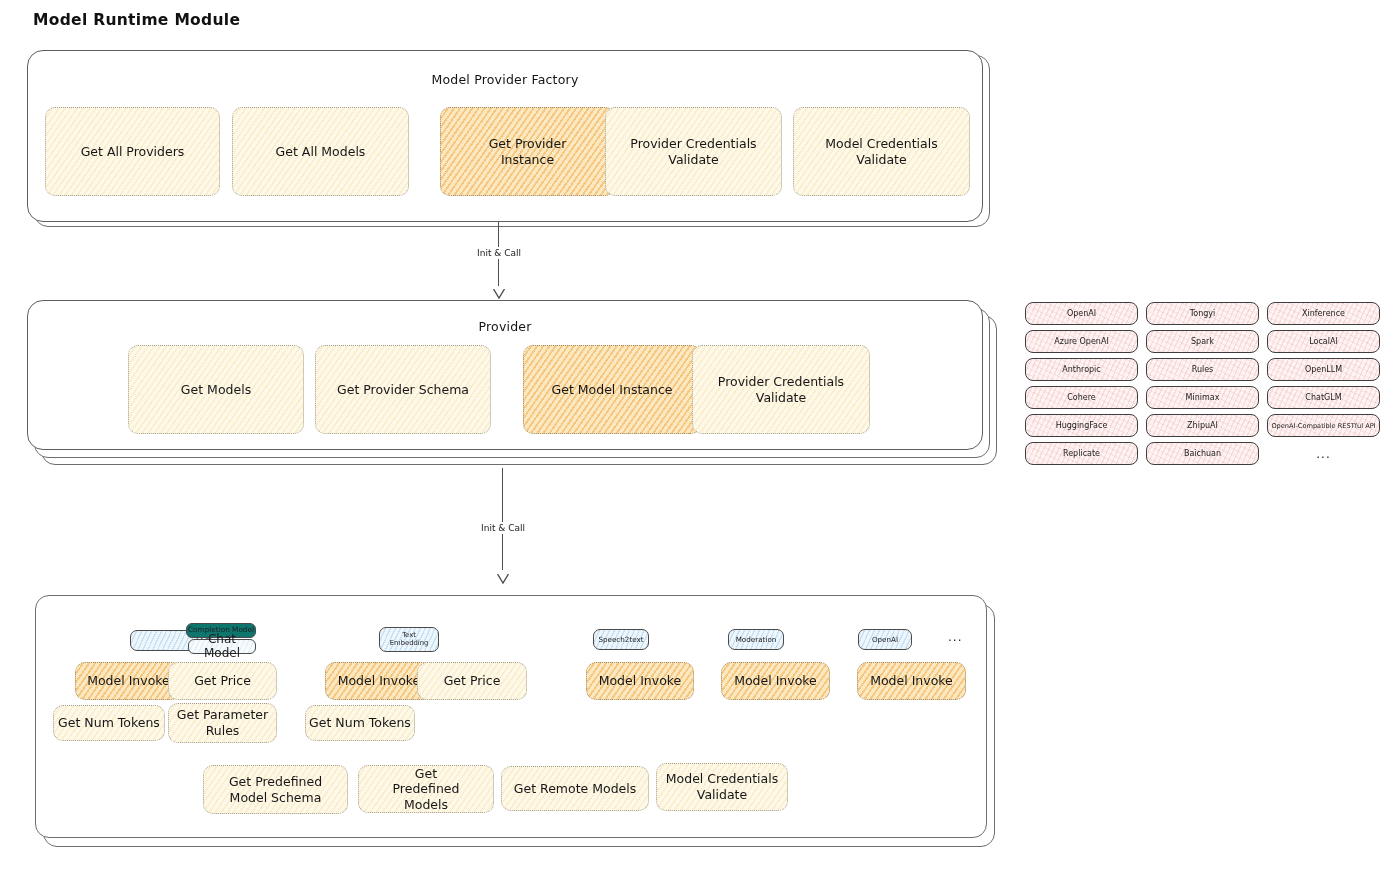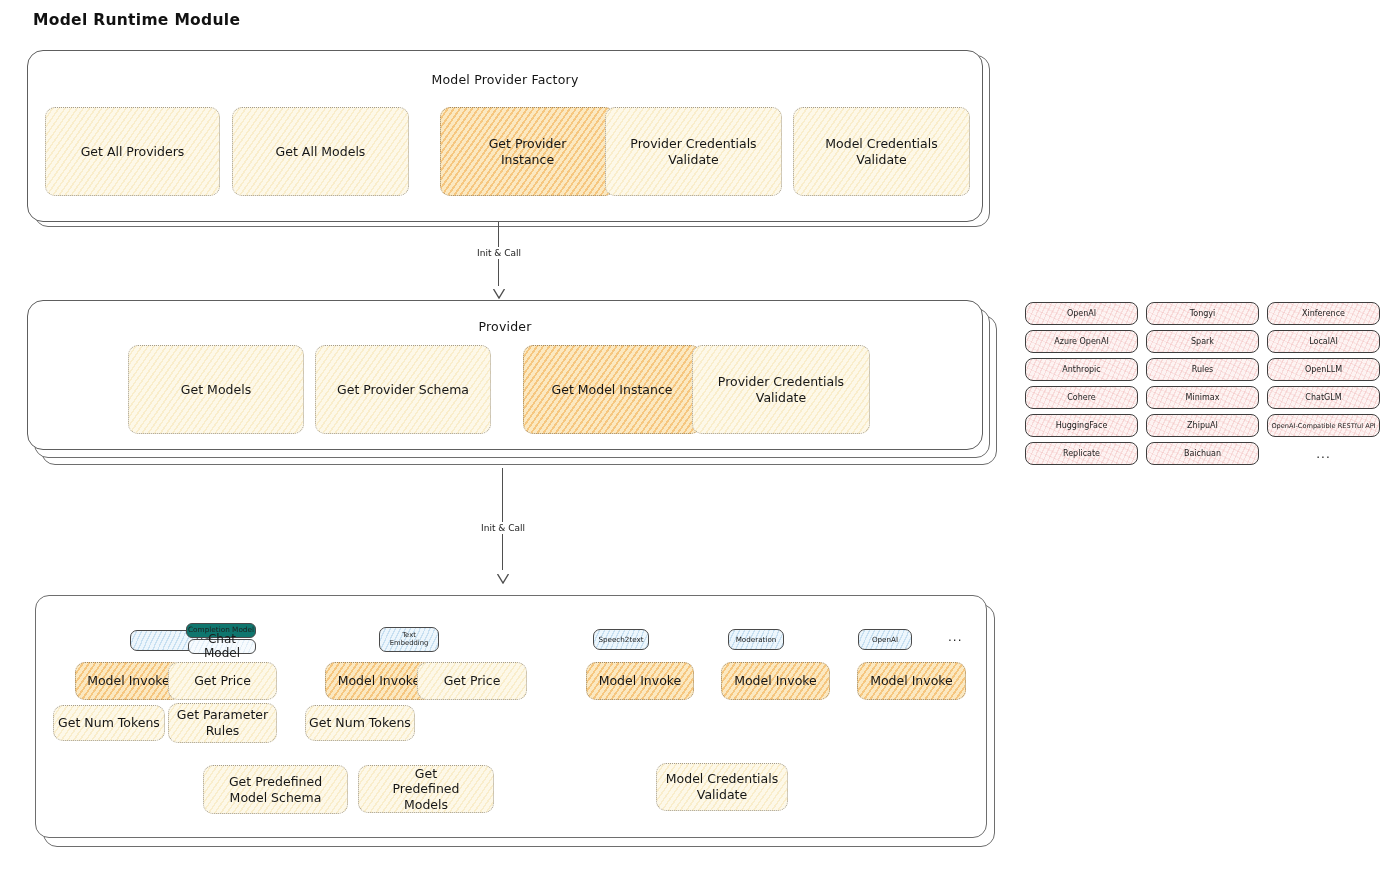--- a/index.html
+++ b/index.html
@@ -190,17 +190,18 @@
       <span class="wrap" style="max-width:92px;">Get Parameter Rules</span>
     </div>
   <div class="box fill-soft" style="left:305px;top:705px;width:108px;height:34px;">Get Num Tokens</div>
 
   <div class="box fill-soft" style="left:203px;top:765px;width:143px;height:47px;">
       <span class="wrap" style="max-width:132px;">Get Predefined Model Schema</span>
     </div>
   <div class="box fill-soft" style="left:358px;top:765px;width:134px;height:46px;">
       <span class="wrap" style="max-width:92px;">Get Predefined Models</span>
     </div>
+  <div class="box fill-soft" style="left:501px;top:766px;width:146px;height:43px;">Get Remote Models</div>
   <div class="box fill-soft" style="left:656px;top:763px;width:130px;height:46px;">
       <span class="wrap" style="max-width:118px;">Model Credentials Validate</span>
     </div>
 
 </div>
 
 </body></html>

